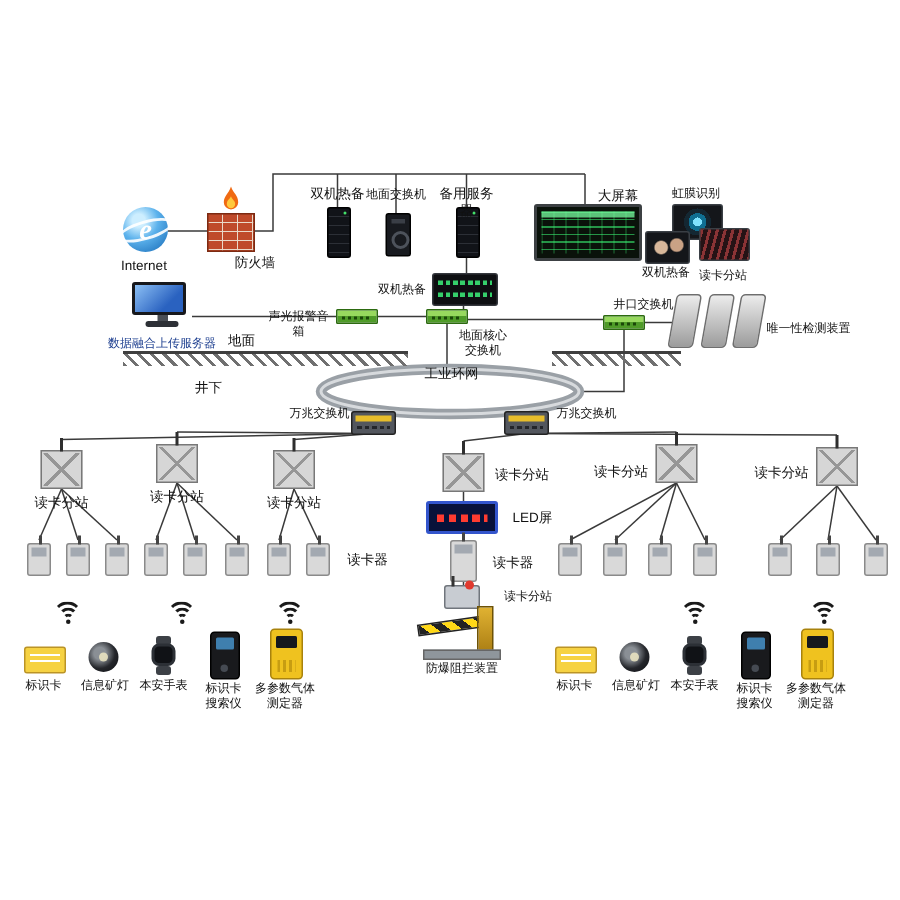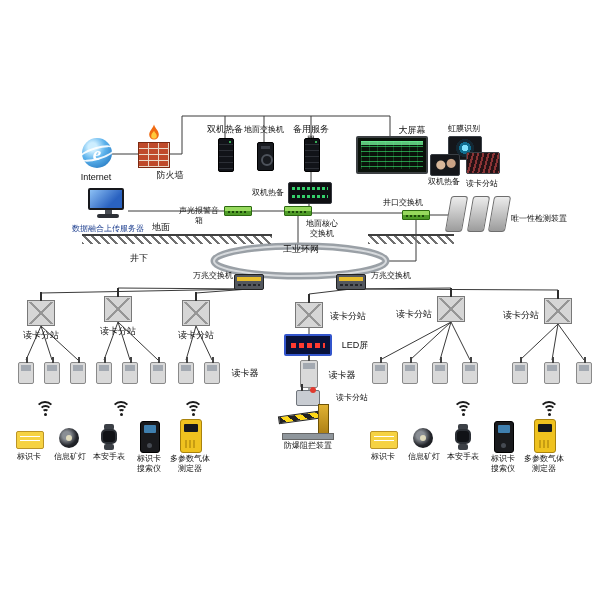--- a/index.html
+++ b/index.html
@@ -314,21 +314,21 @@
   <div class="lbl" style="left:289px;top:124px;width:44px">备用服务器</div>
   <div class="lbl s8" style="left:250px;top:188px;width:36px">双机热备</div>
   <div class="lbl" style="left:394px;top:125px;width:36px">大屏幕</div>
   <div class="lbl s8" style="left:444px;top:124px;width:40px">虹膜识别</div>
   <div class="lbl s8" style="left:425px;top:177px;width:38px">双机热备</div>
   <div class="lbl s8" style="left:462px;top:179px;width:40px">读卡分站</div>
   <div class="lbl s8 blue" style="left:50px;top:224px;width:116px">数据融合上传服务器</div>
   <div class="lbl s8" style="left:176px;top:206px;width:46px">声光报警音箱</div>
   <div class="lbl s8" style="left:294px;top:219px;width:56px">地面核心
 交换机</div>
-  <div class="lbl s8" style="left:380px;top:198px;width:46px">井口交换机</div>
+  <div class="lbl s8" style="left:406px;top:198px;width:46px">井口交换机</div>
   <div class="lbl s8" style="left:508px;top:214px;width:62px">唯一性检测装置</div>
   <div class="lbl" style="left:148px;top:222px;width:26px">地面</div>
   <div class="lbl" style="left:126px;top:253px;width:26px">井下</div>
   <div class="lbl" style="left:279px;top:244px;width:44px">工业环网</div>
   <div class="lbl s8" style="left:190px;top:271px;width:46px">万兆交换机</div>
   <div class="lbl s8" style="left:368px;top:271px;width:46px">万兆交换机</div>
 
   <div class="lbl" style="left:16px;top:330px;width:50px">读卡分站</div>
   <div class="lbl" style="left:93px;top:326px;width:50px">读卡分站</div>
   <div class="lbl" style="left:171px;top:330px;width:50px">读卡分站</div>

